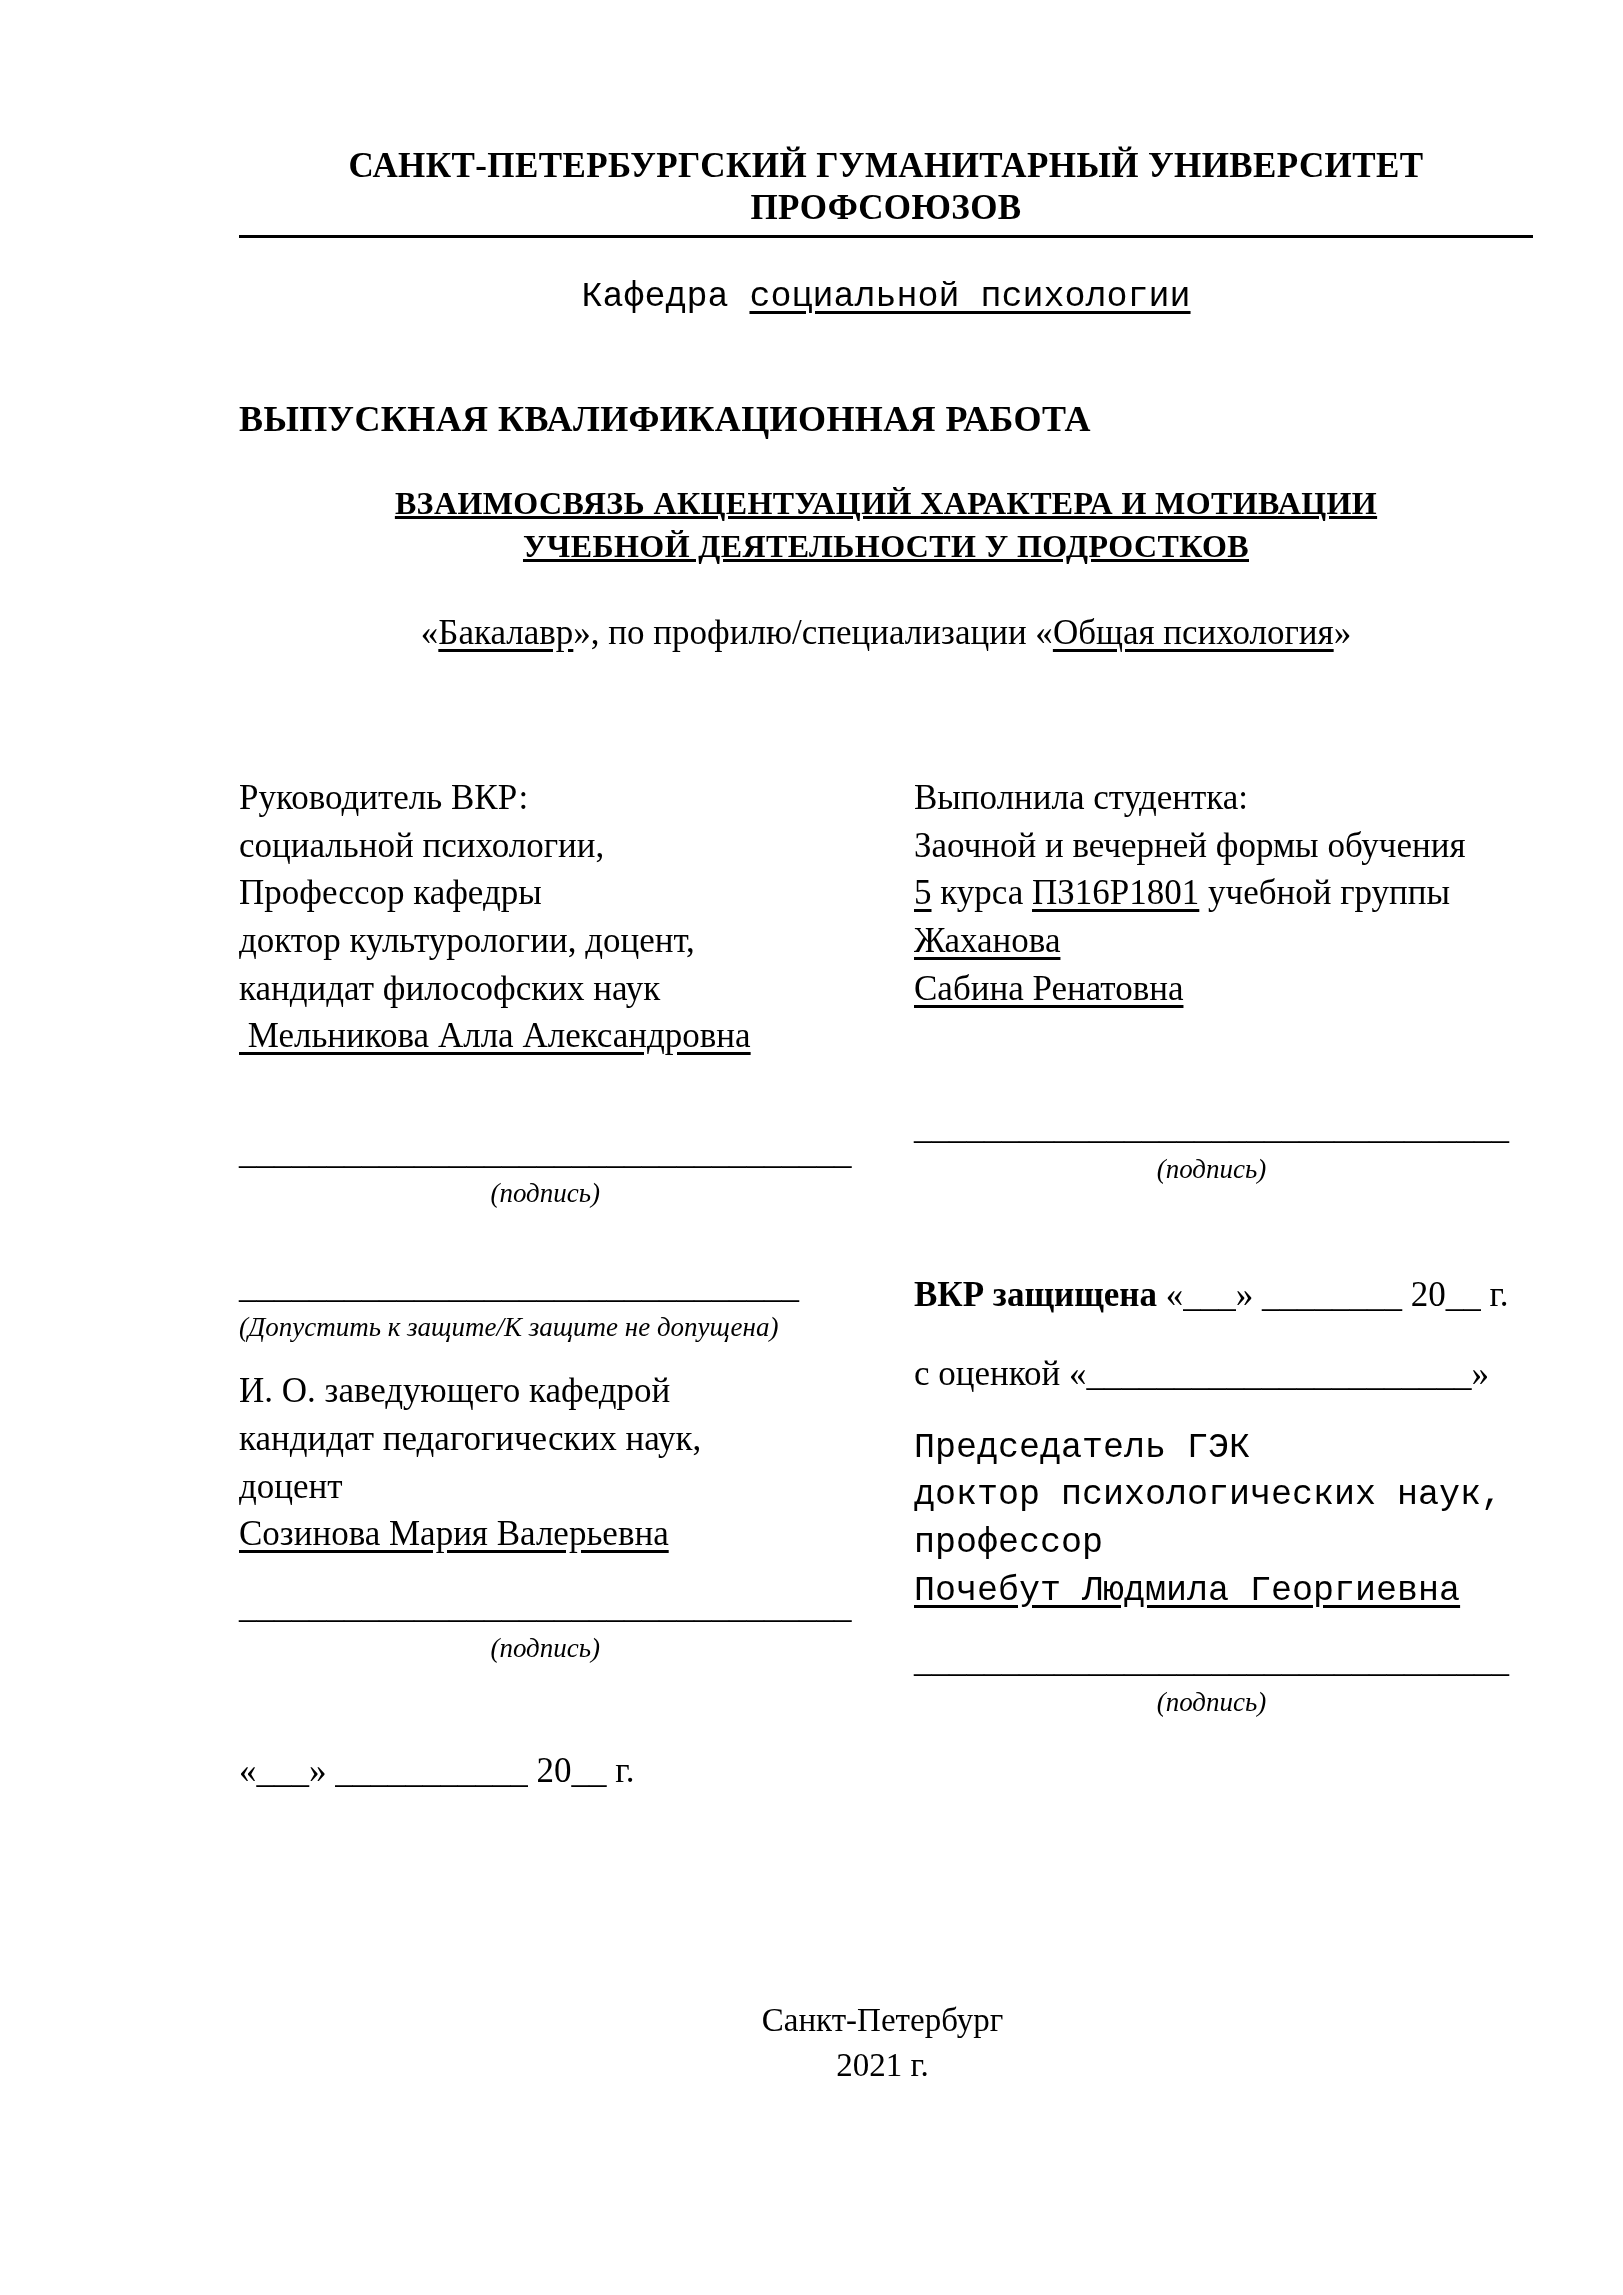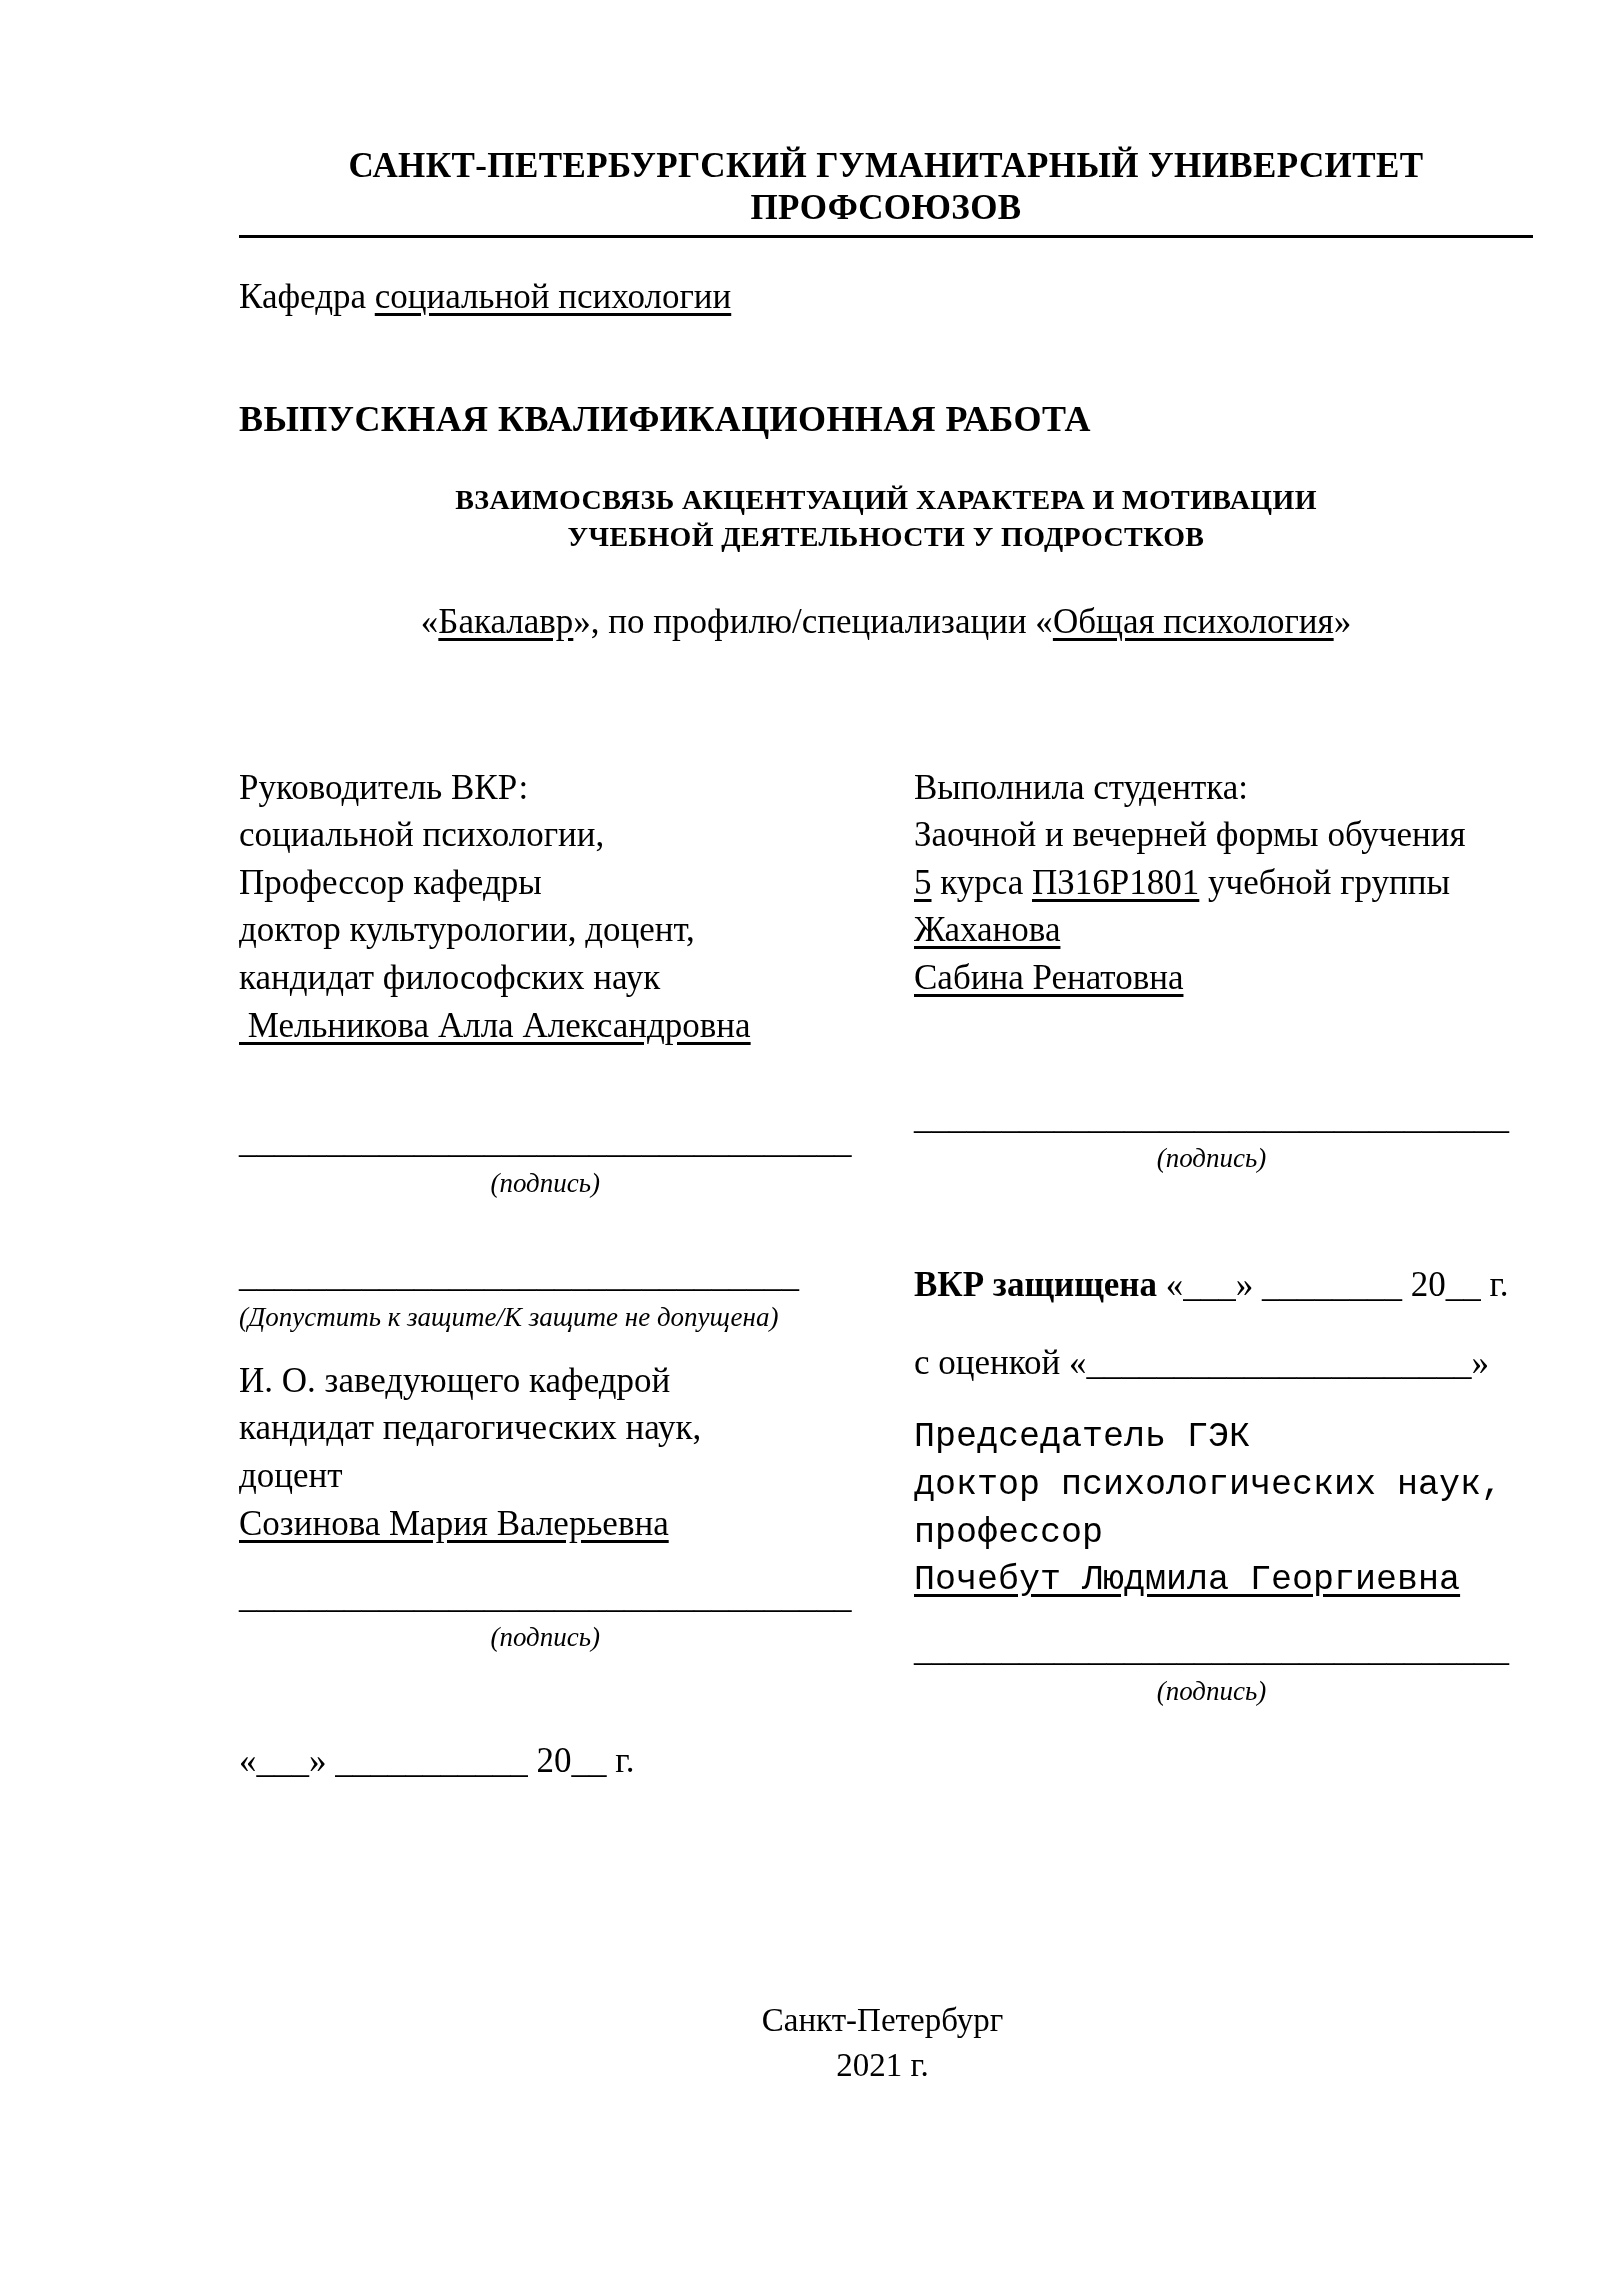--- a/index.html
+++ b/index.html
@@ -20,29 +20,29 @@
 
   .header {
     font-weight: bold;
     text-align: center;
     line-height: 1.2;
     padding-bottom: 6.3px;
     border-bottom: 3.1px solid #000;
     letter-spacing: 0.4px;
   }
   .faculty { text-align: center; margin-top: 31px; line-height: 1.2; }
-  .department { text-align: left; margin-top: 38px; line-height: 1.2; }
+  .department { text-align: center; margin-top: 38px; line-height: 1.2; font-family: Liberation Mono, monospace; }
 
   .work-type {
     text-align: left; font-weight: bold; margin-top: 80px;
     font-size: 36px; line-height: 1.2; letter-spacing: 0.4px;
   }
   .thesis-title {
     text-align: center; font-weight: bold; margin-top: 41px;
-    font-size: 28px; line-height: 1.32; letter-spacing: 0.4px;
+    font-size: 32px; line-height: 1.32; letter-spacing: 0.4px; text-decoration: underline;
   }
   .specialty { text-align: center; margin-top: 43px; line-height: 1.32; }
 
   .columns { display: flex; margin-top: 118px; }
   .col-left { width: 612px; flex: none; }
   .col-right { margin-left: 63px; flex: 1; }
 
   .line { line-height: 1.36; }
 
   .sig { display: inline-block; text-align: center; vertical-align: top; }

